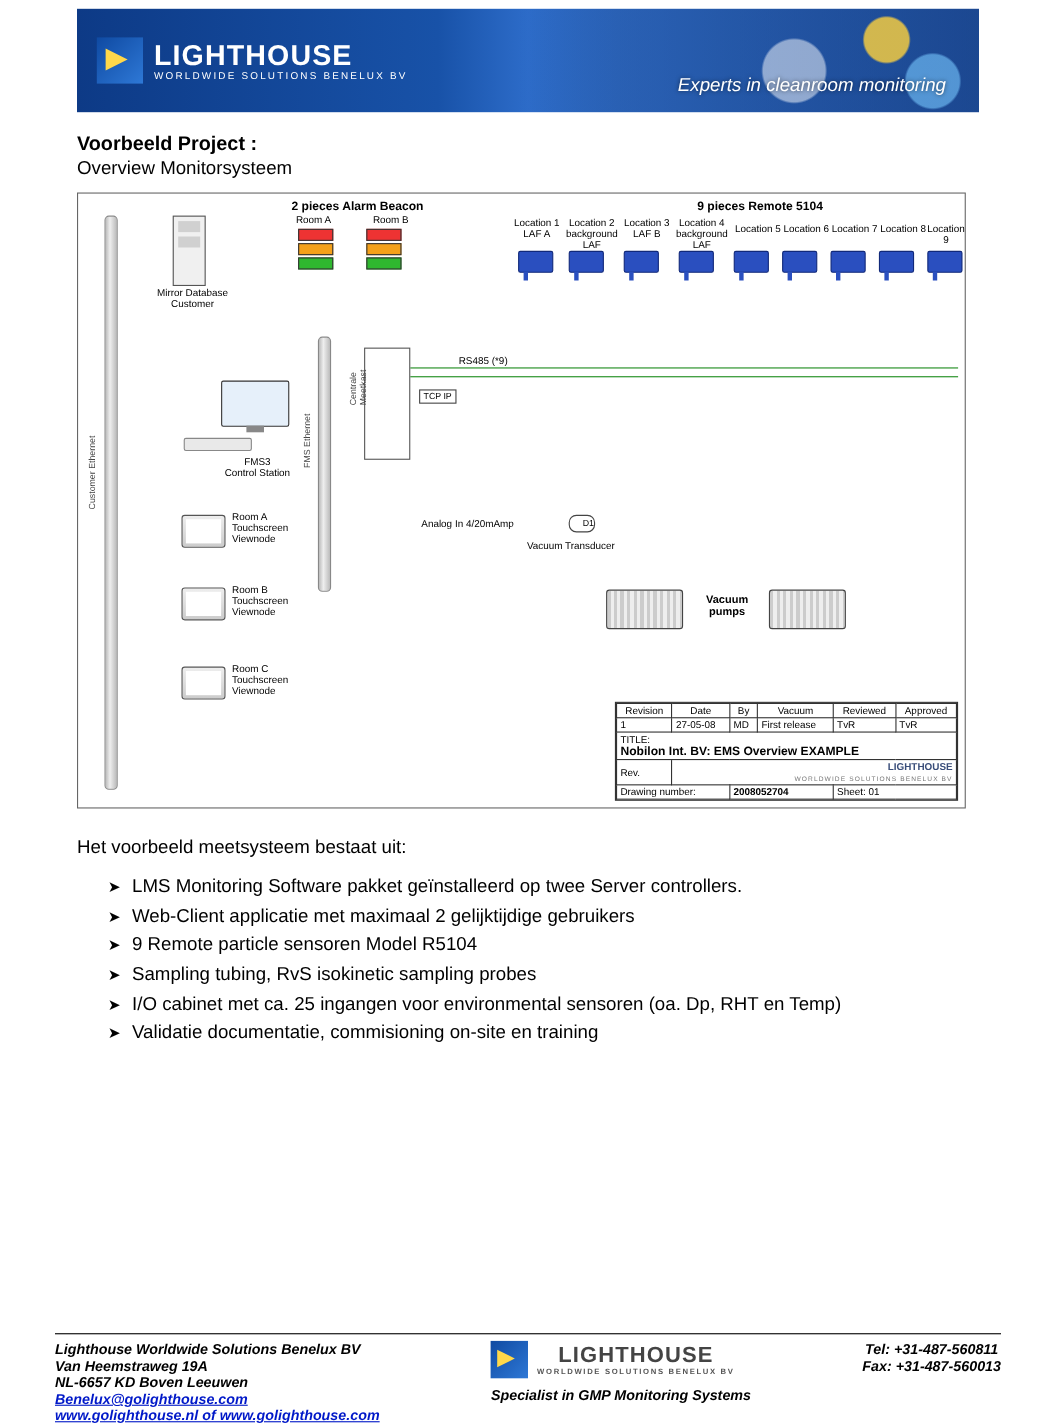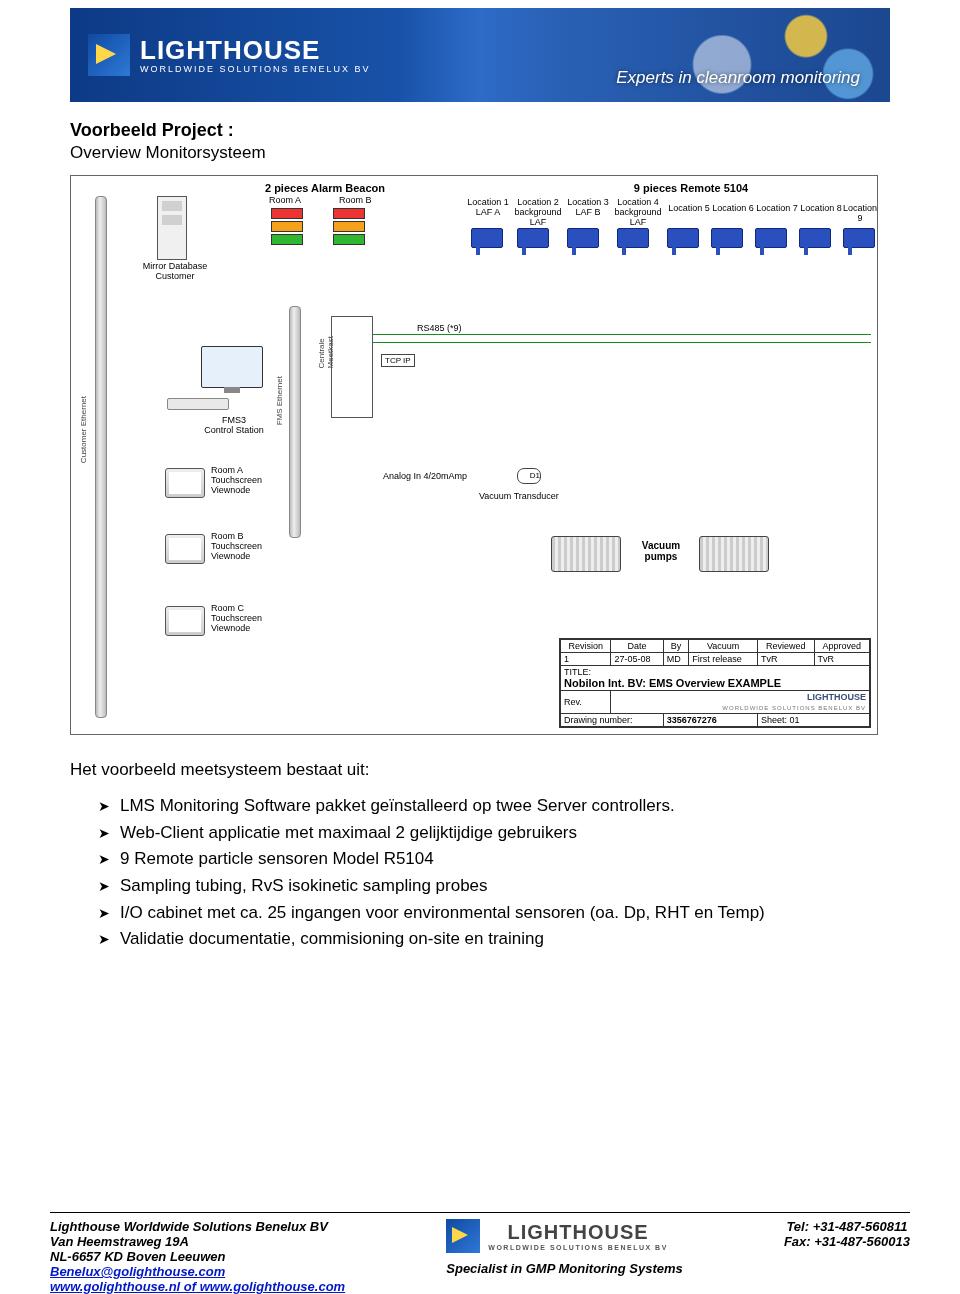--- a/index.html
+++ b/index.html
@@ -303,21 +303,21 @@
               </tr>
           <tr>
             <td>Rev.</td>
             <td colspan="5" style="text-align:right;">
               <span style="font-weight:700;color:#3a4e7a;">LIGHTHOUSE</span><br>
               <span style="font-size:6px;letter-spacing:1px;color:#777;">WORLDWIDE SOLUTIONS BENELUX BV</span>
             </td>
           </tr>
           <tr>
             <td colspan="2">Drawing number:</td>
-            <td colspan="2" style="font-weight:700;">3356767276</td>
+            <td colspan="2" style="font-weight:700;">2008052704</td>
             <td colspan="2">Sheet: 01</td>
           </tr>
         </tbody>
           </table>
       </div>
     </div>
 
     <div class="body-text">Het voorbeeld meetsysteem bestaat uit:</div>
     <ul class="arrows">
       <li>LMS Monitoring Software pakket geïnstalleerd op twee Server controllers.</li>

